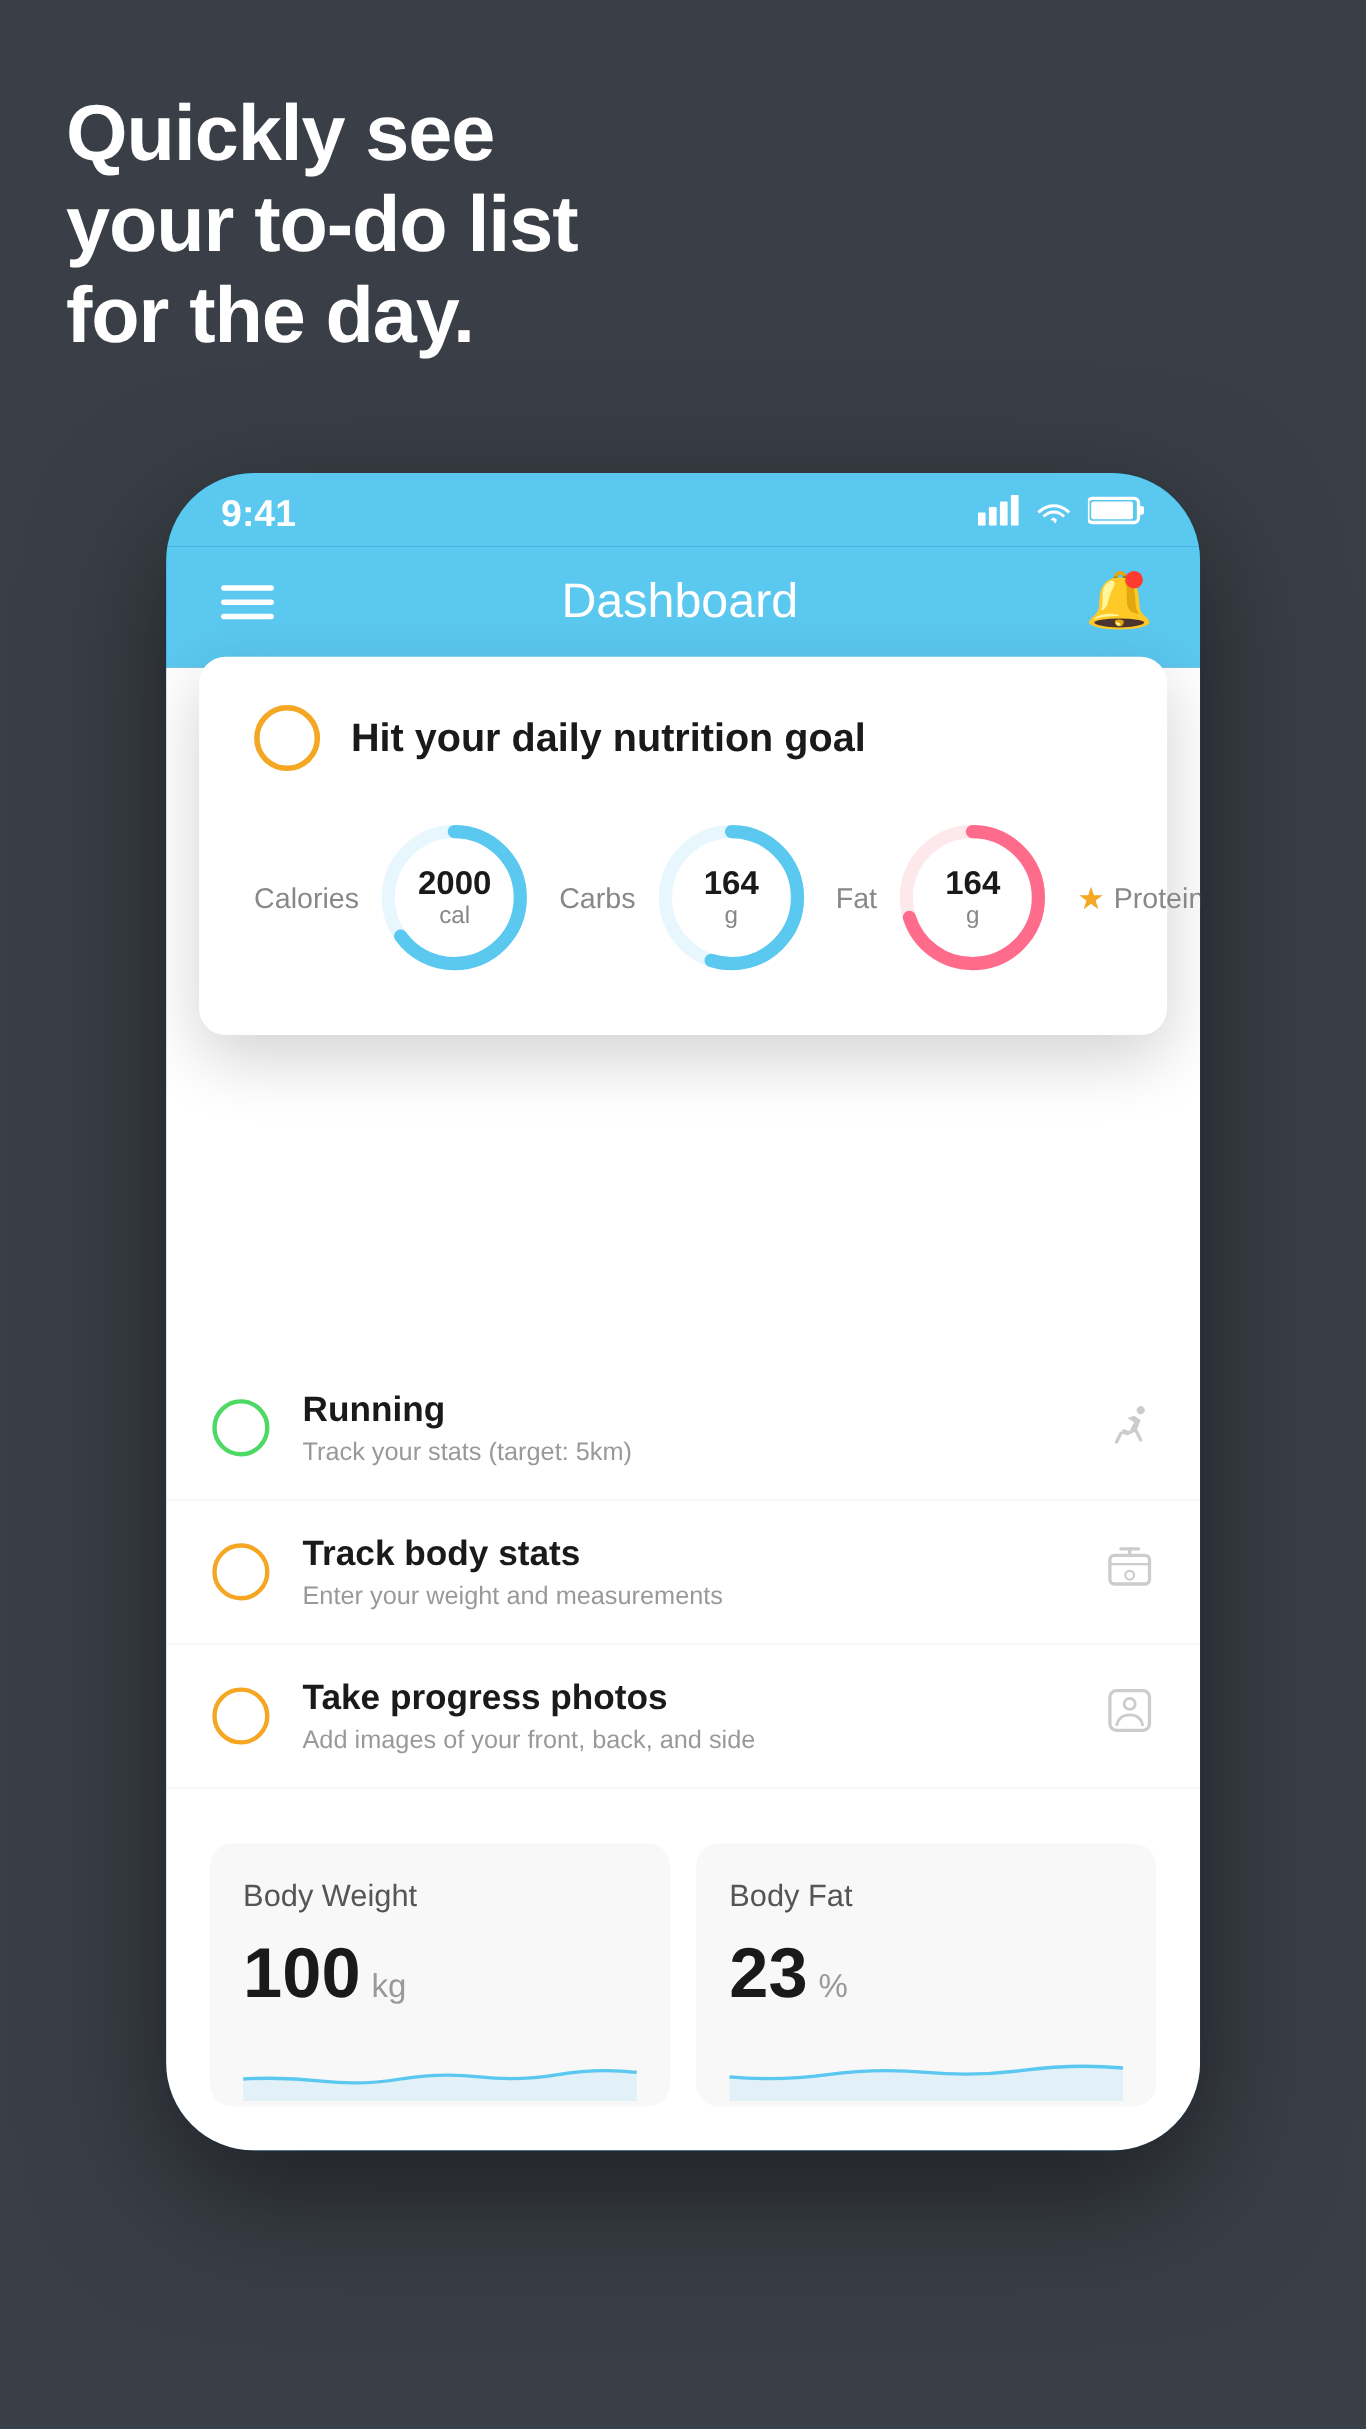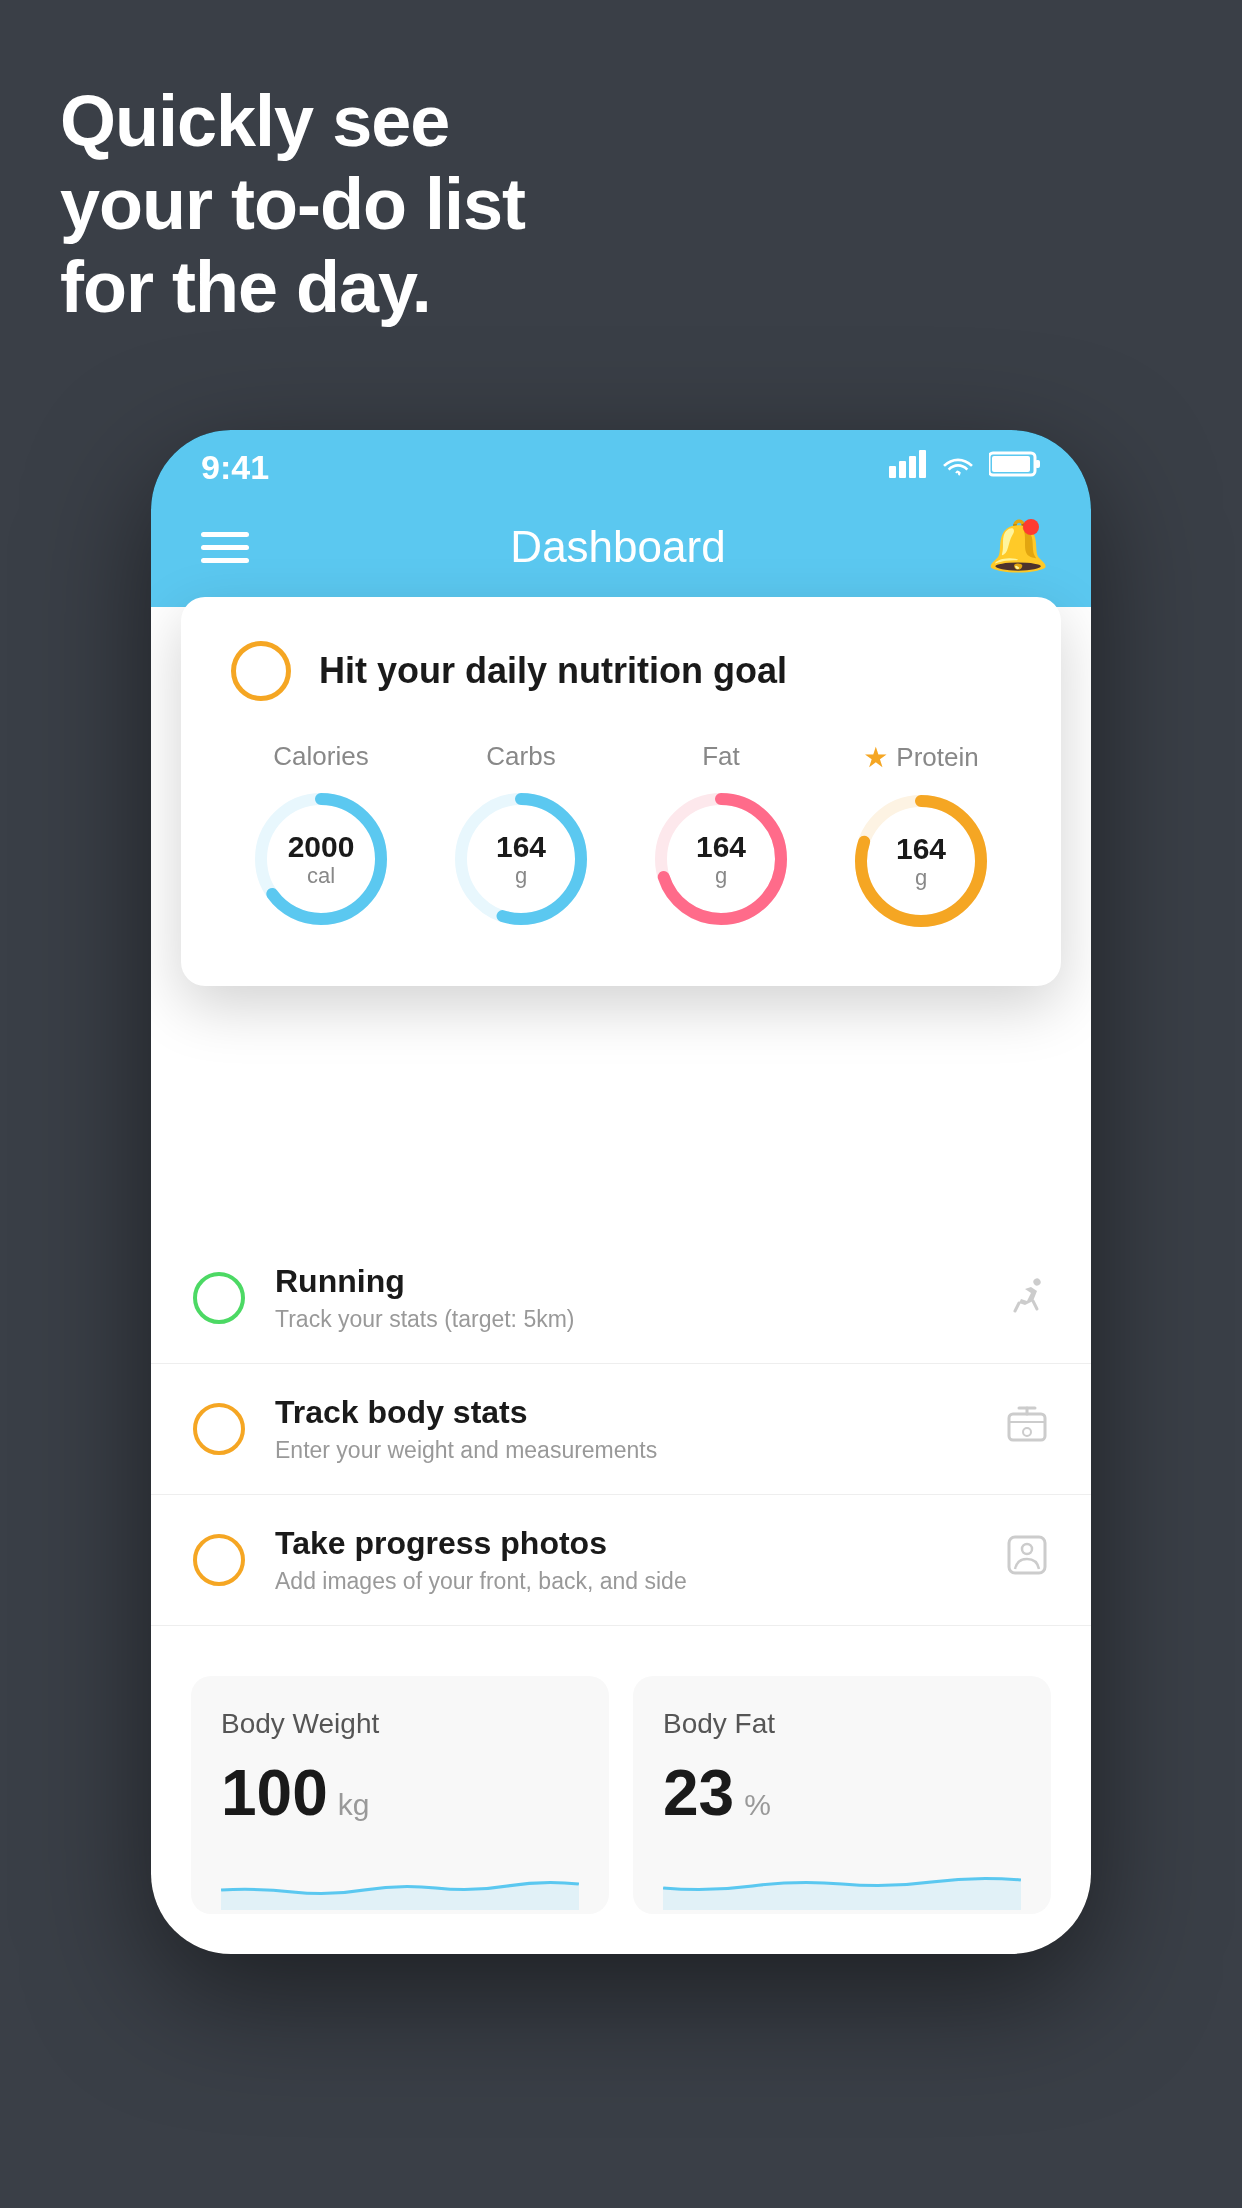--- a/index.html
+++ b/index.html
@@ -25,21 +25,21 @@
       letter-spacing: -1px;
     }
 
     
     .phone-frame {
       position: absolute;
       top: 430px;
       left: 50%;
       transform: translateX(-50%);
       width: 940px;
-      background: #000000;
+      background: #0369a1;
       border-radius: 80px;
       overflow: hidden;
       box-shadow: 0 40px 120px rgba(0,0,0,0.5);
     }
 
     
     .status-bar {
       background: #5bc8f0;
       padding: 18px 50px 10px 50px;
       display: flex;
@@ -143,21 +143,21 @@
     }
 
     .nutrition-row {
       display: flex;
       justify-content: space-around;
       align-items: flex-start;
       gap: 20px;
     }
     .nutrition-item {
       display: flex;
-      flex-direction: column;
+      flex-direction: row;
       align-items: center;
       gap: 12px;
     }
     .nutrition-label {
       font-size: 26px;
       color: #888;
       font-weight: 400;
     }
     .ring-container {
       position: relative;

